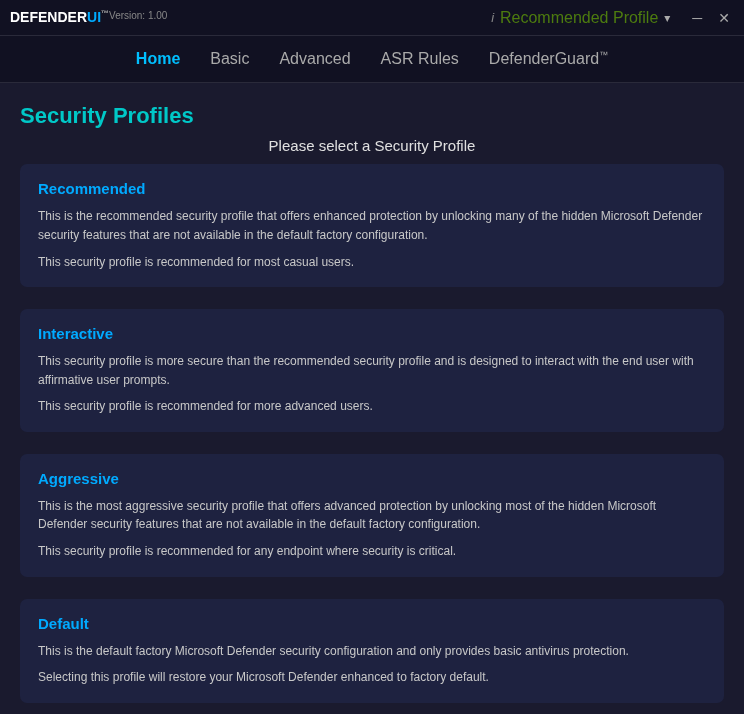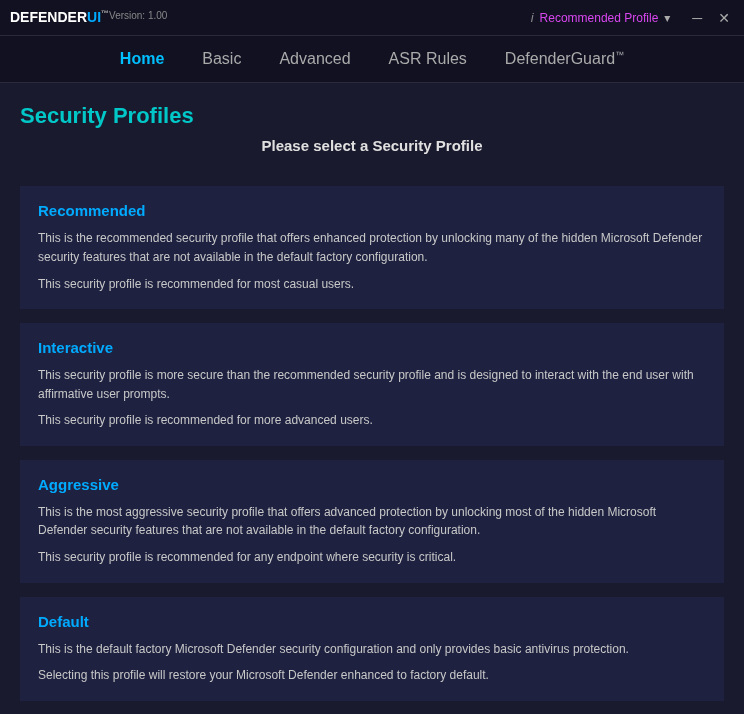--- a/index.html
+++ b/index.html
@@ -64,22 +64,22 @@
       font-size: 12px;
     }
 
     .profile-info .info-icon {
       color: #888888;
       font-style: italic;
       font-size: 13px;
     }
 
     .profile-name {
-      color: #d946ef;
-      font-size: 12px;
+      color: #4d7c0f;
+      font-size: 16px;
     }
 
     .window-controls {
       display: flex;
       align-items: center;
       gap: 8px;
       margin-left: 10px;
     }
 
     .win-btn {
@@ -88,21 +88,21 @@
       cursor: pointer;
       padding: 2px 4px;
     }
 
     
     .nav-bar {
       background-color: #111122;
       display: flex;
       justify-content: center;
       align-items: center;
-      gap: 30px;
+      gap: 22px;
       padding: 12px 0;
       border-bottom: 1px solid #2a2a3a;
     }
 
     .nav-item {
       font-size: 16px;
       color: #aaaaaa;
       cursor: pointer;
       text-decoration: none;
       padding: 2px 4px;
@@ -129,30 +129,30 @@
       color: #00c8c8;
       font-size: 22px;
       font-weight: 600;
       margin-bottom: 8px;
     }
 
     .page-subtitle {
       text-align: center;
       color: #e0e0e0;
       font-size: 15px;
-      font-weight: 700;
-      margin-bottom: 32px;
+      font-weight: 400;
+      margin-bottom: 10px;
     }
 
     
     .profile-card {
       background-color: #1e2240;
-      border-radius: 0;
+      border-radius: 7px;
       padding: 16px 18px;
-      margin-bottom: 14px;
+      margin-bottom: 22px;
       cursor: pointer;
     }
 
     .profile-card-title {
       color: #00aaff;
       font-size: 15px;
       font-weight: 600;
       margin-bottom: 10px;
     }
 

